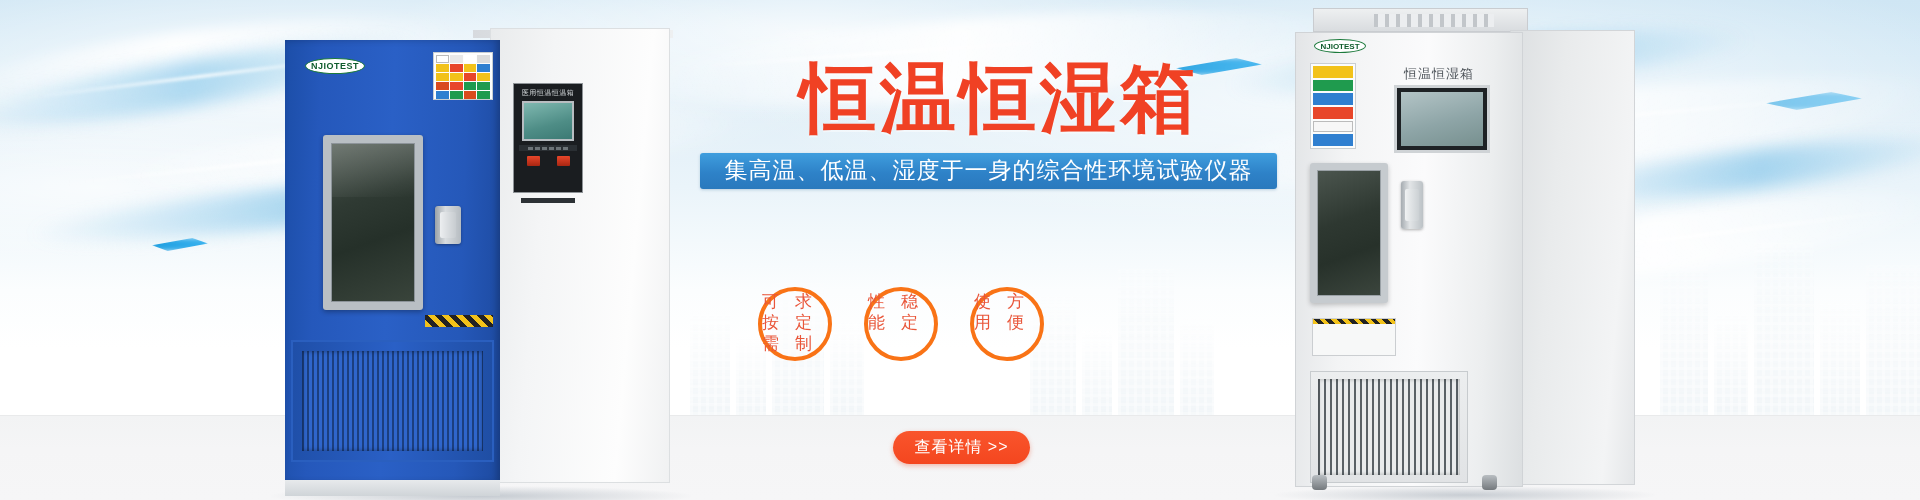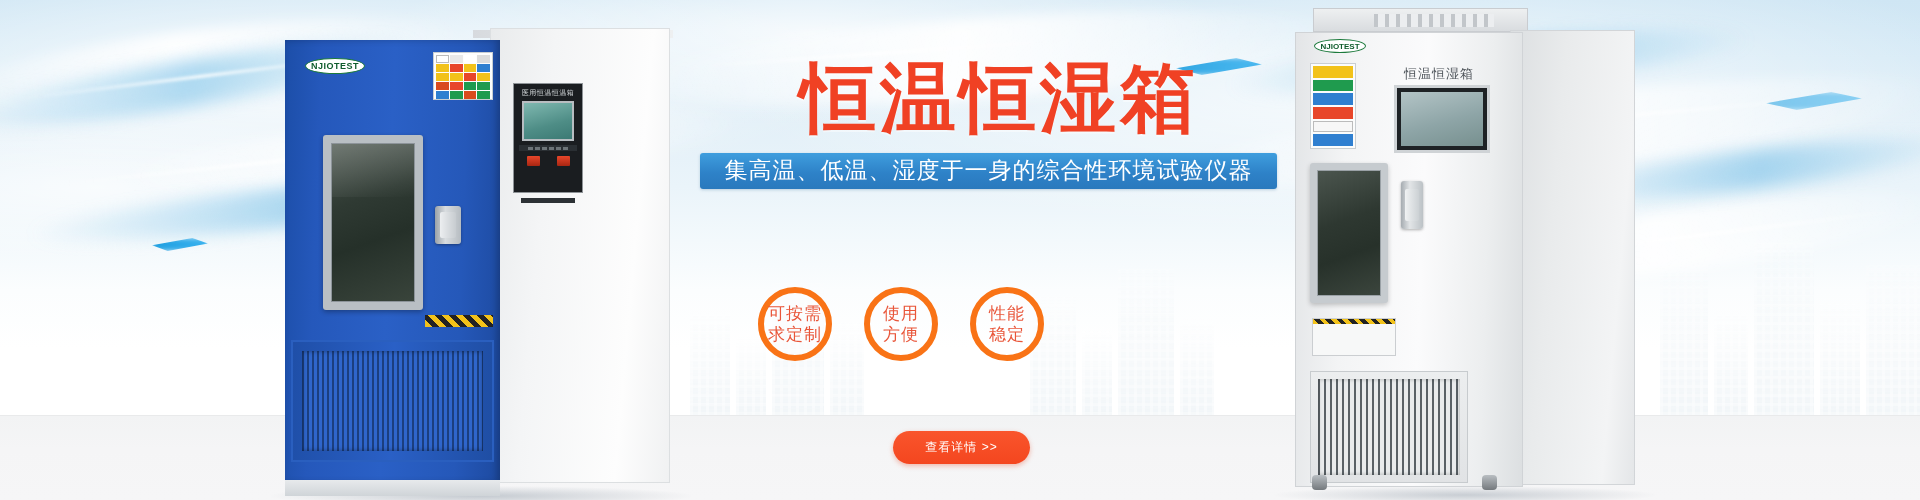--- a/index.html
+++ b/index.html
@@ -84,31 +84,31 @@
     box-shadow:0 1px 3px rgba(30,90,140,.25);
   }
   .subbar span{ color:#fff; font-size:23px; letter-spacing:1px; white-space:nowrap; }
   
   .badges{
     position:absolute; left:758px; top:287px;
     display:flex; gap:32px;
   }
   .badge{
     width:74px; height:74px; border-radius:50%;
-    border:6px solid #f97316;
-    display:flex; flex-direction:column; align-items:center; justify-content:center;
+    border:4px solid #f97316;
+    display:flex; flex-direction:row; align-items:flex-start; justify-content:center;
     color:#e9563a; font-size:17px; line-height:1.24; letter-spacing:1px;
     background:rgba(255,255,255,.30);
   }
   
   .cta{
     position:absolute; left:893px; top:431px;
     width:137px; height:33px; border-radius:17px;
     background:linear-gradient(180deg,#f9552c 0%, #f4461f 100%);
-    color:#fff; font-size:12px; letter-spacing:1px;
+    color:#fff; font-size:16px; letter-spacing:1px;
     display:flex; align-items:center; justify-content:center;
     box-shadow:0 2px 5px rgba(230,70,35,.35);
     cursor:pointer; white-space:nowrap;
   }
   
   .machine{ position:absolute; }
   
   #m-left{ left:285px; top:28px; width:385px; height:472px; }
   .ml-shadow{ position:absolute; left:-14px; bottom:-6px; width:420px; height:20px;
     background:radial-gradient(ellipse at center, rgba(70,90,110,.28) 0%, rgba(70,90,110,0) 72%); }
@@ -396,24 +396,24 @@
       <span>集高温、低温、湿度于一身的综合性环境试验仪器</span>
     </div>
   </div>
 
   <div class="badges">
     <div class="badge">
       <span>可按需</span>
       <span>求定制</span>
     </div>
     <div class="badge">
+      <span>性能</span>
+      <span>稳定</span>
+    </div>
+    <div class="badge">
       <span>使用</span>
       <span>方便</span>
     </div>
-    <div class="badge">
-      <span>性能</span>
-      <span>稳定</span>
-    </div>
   </div>
 
   <div class="cta">查看详情 &gt;&gt;</div>
 
 </div>
 
 </body></html>

